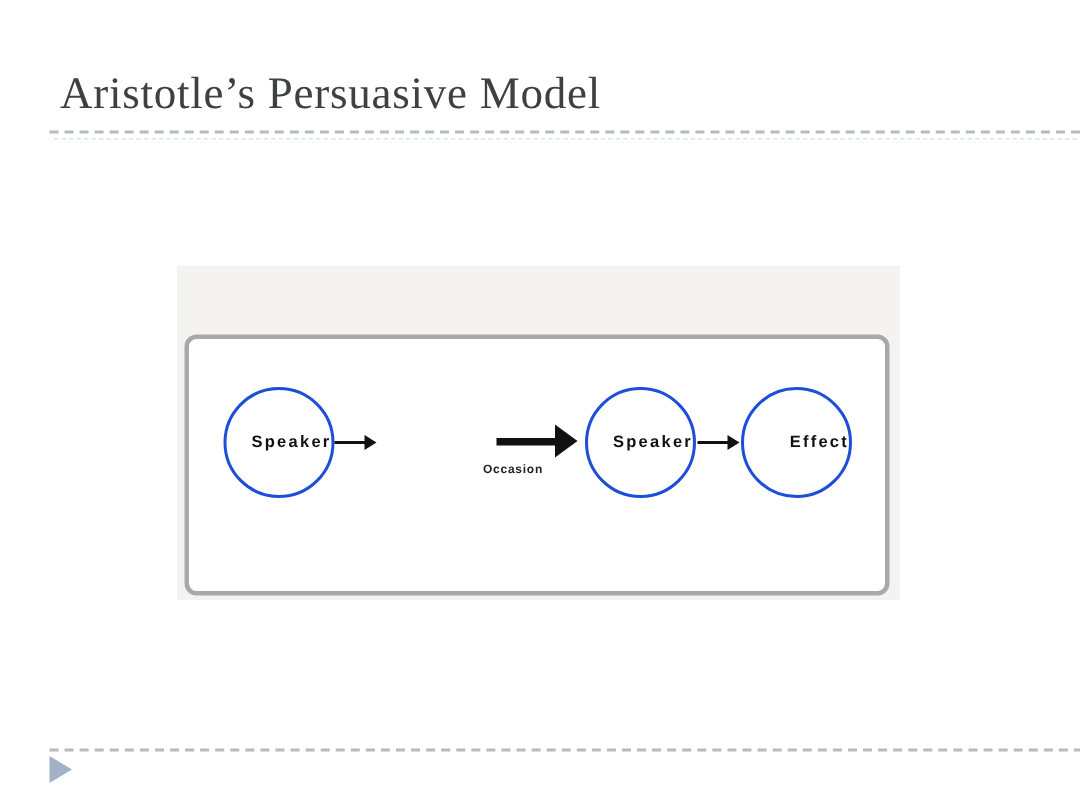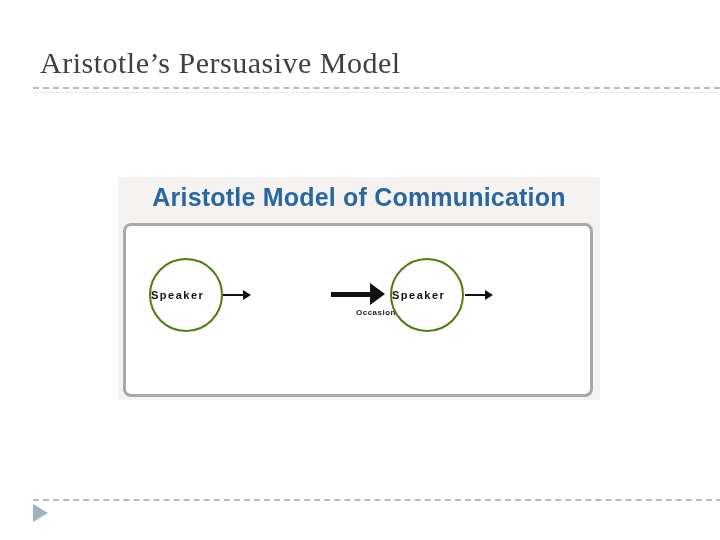--- a/index.html
+++ b/index.html
@@ -29,22 +29,22 @@
     position:absolute;left:0;top:6px;width:100%;text-align:center;
     font-size:25px;font-weight:bold;color:#2a67a1;letter-spacing:0.2px;
     white-space:nowrap;
   }
   .diagram-box{
     position:absolute;left:5px;top:46px;width:464px;height:168px;
     background:#ffffff;border:3px solid #a9a9a9;border-radius:8px;
   }
   .node{
     position:absolute;top:32px;width:74px;height:74px;box-sizing:border-box;
-    border:2px solid #4d7c0f;border-radius:50%;background:#fff;
-    display:flex;align-items:center;justify-content:flex-start;
+    border:2px solid #1d4ed8;border-radius:50%;background:#fff;
+    display:flex;align-items:center;justify-content:flex-end;
   }
   .node span{
     font-size:11px;font-weight:bold;color:#111;letter-spacing:1.5px;
     white-space:nowrap;
   }
   .node-speaker{left:23px;}
   .node-speech{left:128px;}
   .node-audience{left:264px;}
   .node-effect{left:368px;}
   .arrow{position:absolute;}
@@ -53,22 +53,22 @@
   .arrow-thin-1{left:97px;top:63px;width:28px;height:12px;}
   .arrow-thin-2{left:339px;top:63px;width:28px;height:12px;}
   .arrow-thin-1 .shaft,.arrow-thin-2 .shaft{left:0;right:7px;top:5px;height:2px;}
   .arrow-thin-1 .head,.arrow-thin-2 .head{
     right:0;top:1px;border-width:5px 0 5px 8px;border-left-color:#111;
   }
   .arrow-thick{left:205px;top:57px;width:54px;height:22px;}
   .arrow-thick .shaft{left:0;right:13px;top:9px;height:5px;}
   .arrow-thick .head{right:0;top:0;border-width:11px 0 11px 15px;border-left-color:#111;}
   .occasion-label{
-    position:absolute;left:196px;top:82px;width:68px;text-align:center;
-    font-size:8px;font-weight:bold;color:#222;letter-spacing:0.5px;margin-left:20px;
+    position:absolute;left:196px;top:82px;width:68px;text-align:left;
+    font-size:8px;font-weight:bold;color:#222;letter-spacing:0.5px;
   }
   .footer-rule{
     position:absolute;left:33px;right:30px;top:499px;height:0;
     border-top:2px dashed #b5bbbe;
   }
   .footer-triangle{
     position:absolute;left:33px;top:504px;width:0;height:0;
     border-top:9px solid transparent;border-bottom:9px solid transparent;
     border-left:15px solid #a2b2c5;
   }
@@ -76,21 +76,20 @@
 </head>
 <body>
 
 <div class="slide">
 
   <div class="slide-title">Aristotle’s Persuasive Model</div>
   <div class="title-rule"></div>
   <div class="title-rule-faint"></div>
 
   <div class="figure">
-    <div class="figure-heading">Aristotle Model of Communication</div>
 
     <div class="diagram-box">
 
       <div class="node node-speaker">
         <span>Speaker</span>
       </div>
 
       <div class="arrow arrow-thin-1">
         <div class="shaft"></div>
         <div class="head"></div>
@@ -106,20 +105,23 @@
 
       <div class="node node-audience">
         <span>Speaker</span>
       </div>
 
       <div class="arrow arrow-thin-2">
         <div class="shaft"></div>
         <div class="head"></div>
       </div>
 
+      <div class="node node-effect">
+        <span>Effect</span>
+      </div>
 
     </div>
   </div>
 
   <div class="footer-rule"></div>
   <div class="footer-triangle"></div>
 
 </div>
 
 </body></html>

